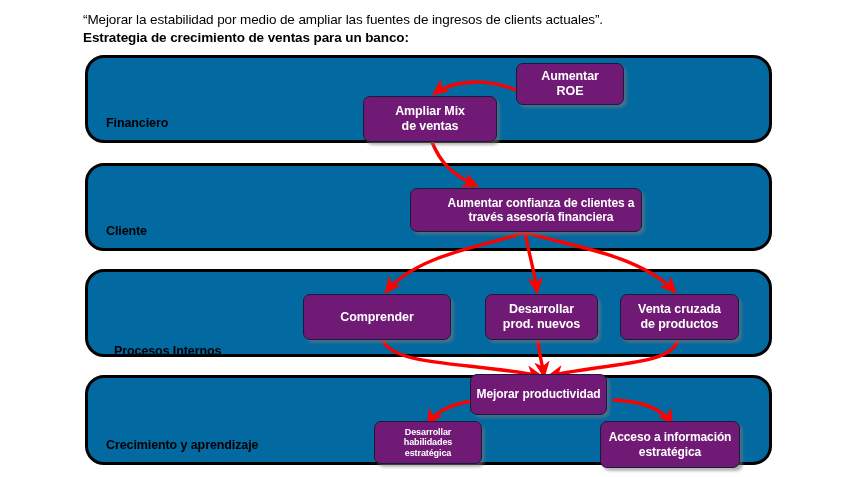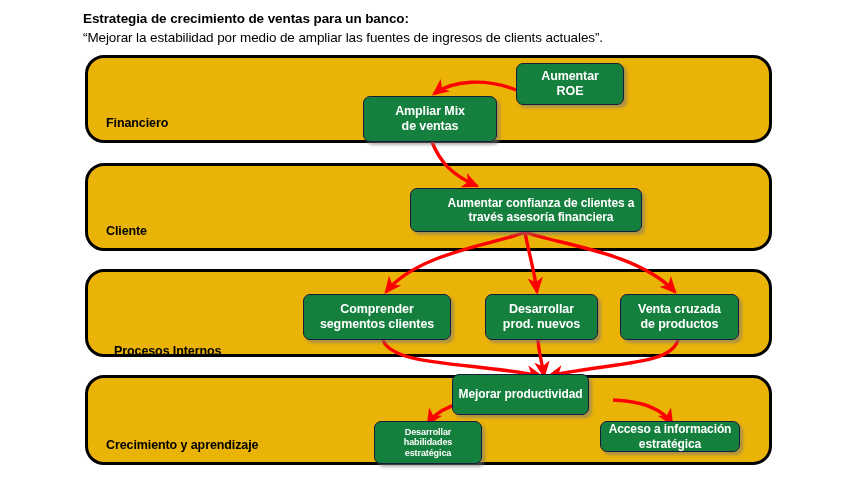--- a/index.html
+++ b/index.html
@@ -45,37 +45,37 @@
     top: 0;
     width: 848px;
     height: 477px;
   }
 
   
   .band {
     position: absolute;
     border: 3px solid #000000;
     border-radius: 19px;
-    background: #eab308;
+    background: #0369a1;
     box-sizing: border-box;
   }
   .band-label {
     position: absolute;
     left: 18px;
     font-size: 12.5px;
     font-weight: bold;
     letter-spacing: -0.1px;
     white-space: nowrap;
     color: #000000;
   }
 
   
   .node {
     position: absolute;
-    background: #15803d;
+    background: #701a75;
     border: 1.5px solid #1a1a3a;
     border-radius: 7px;
     box-sizing: border-box;
     display: flex;
     align-items: center;
     justify-content: center;
     text-align: center;
     color: #ffffff;
     font-weight: bold;
     line-height: 1.18;
@@ -85,22 +85,22 @@
   }
   .node span { display: block; width: 100%; }
   .node-lg { font-size: 12.5px; }
   .node-md { font-size: 12px; }
   .node-sm { font-size: 9px; }
 </style>
 </head>
 <body>
 
 <div id="title-block">
+  <div id="title-line2">“Mejorar la estabilidad por medio de ampliar las fuentes de ingresos de clients actuales”.</div>
   <div id="title-line1">Estrategia de crecimiento de ventas para un banco:</div>
-  <div id="title-line2">“Mejorar la estabilidad por medio de ampliar las fuentes de ingresos de clients actuales”.</div>
 </div>
 
 <div class="band" style="left:85px; top:55px; width:687px; height:88px;">
   <div class="band-label" style="top:58px;">Financiero</div>
 </div>
 
 <div class="band" style="left:85px; top:163px; width:687px; height:88px;">
   <div class="band-label" style="top:58px;">Cliente</div>
 </div>
 
@@ -159,50 +159,49 @@
 <div class="node node-md" style="left:410px; top:188px; width:232px; height:44px;padding-left:34px;">
   <span>
     <span>Aumentar confianza de clientes a</span>
     <span>través asesoría financiera</span>
   </span>
 </div>
 
 <div class="node node-lg" style="left:303px; top:294px; width:148px; height:46px;">
   <span>
     <span>Comprender</span>
-    <span>segmentos clientes</span>
   </span>
 </div>
 
 <div class="node node-lg" style="left:485px; top:294px; width:113px; height:46px;">
   <span>
     <span>Desarrollar</span>
     <span>prod. nuevos</span>
   </span>
 </div>
 
 <div class="node node-lg" style="left:620px; top:294px; width:119px; height:46px;">
   <span>
     <span>Venta cruzada</span>
     <span>de productos</span>
   </span>
 </div>
 
-<div class="node node-md" style="left:452px; top:374px; width:137px; height:41px;">
+<div class="node node-md" style="left:470px; top:374px; width:137px; height:41px;">
   <span>
     <span>Mejorar productividad</span>
   </span>
 </div>
 
 <div class="node node-sm" style="left:374px; top:421px; width:108px; height:43px;">
   <span>
     <span>Desarrollar</span>
     <span>habilidades</span>
     <span>estratégica</span>
   </span>
 </div>
 
-<div class="node node-md" style="left:600px; top:421px; width:140px; height:31px;">
+<div class="node node-md" style="left:600px; top:421px; width:140px; height:47px;">
   <span>
     <span>Acceso a información</span>
     <span>estratégica</span>
   </span>
 </div>
 
 </body></html>

